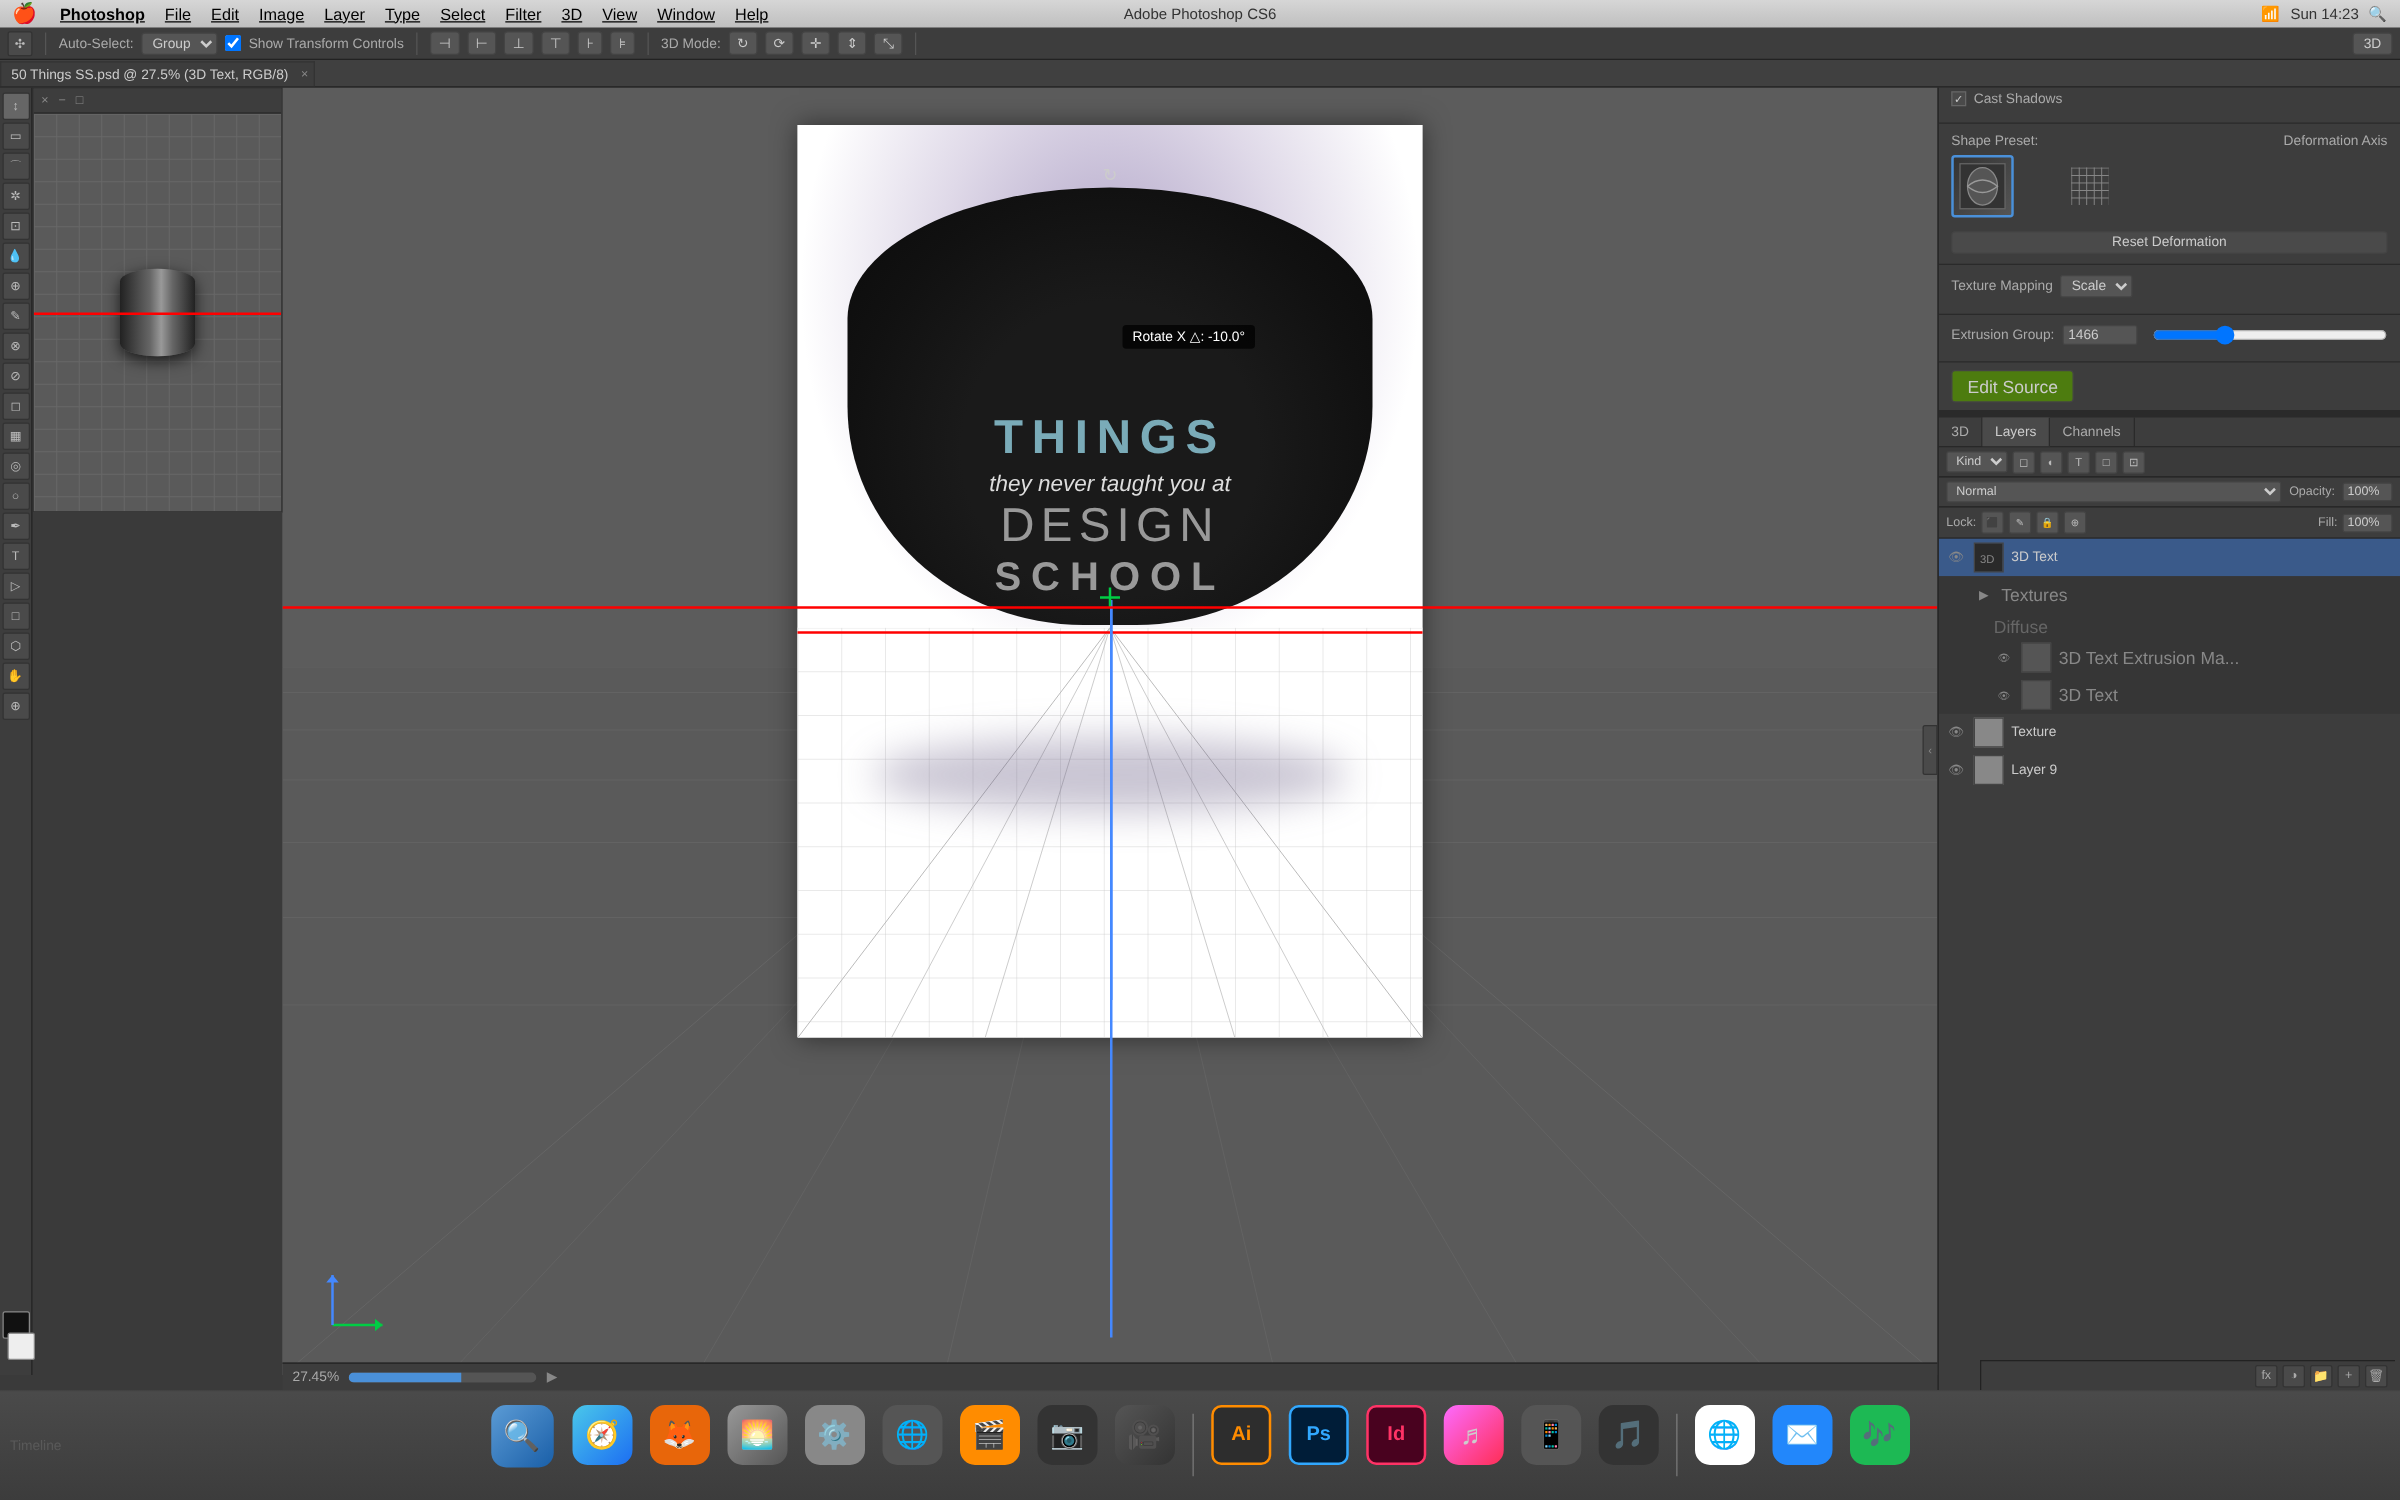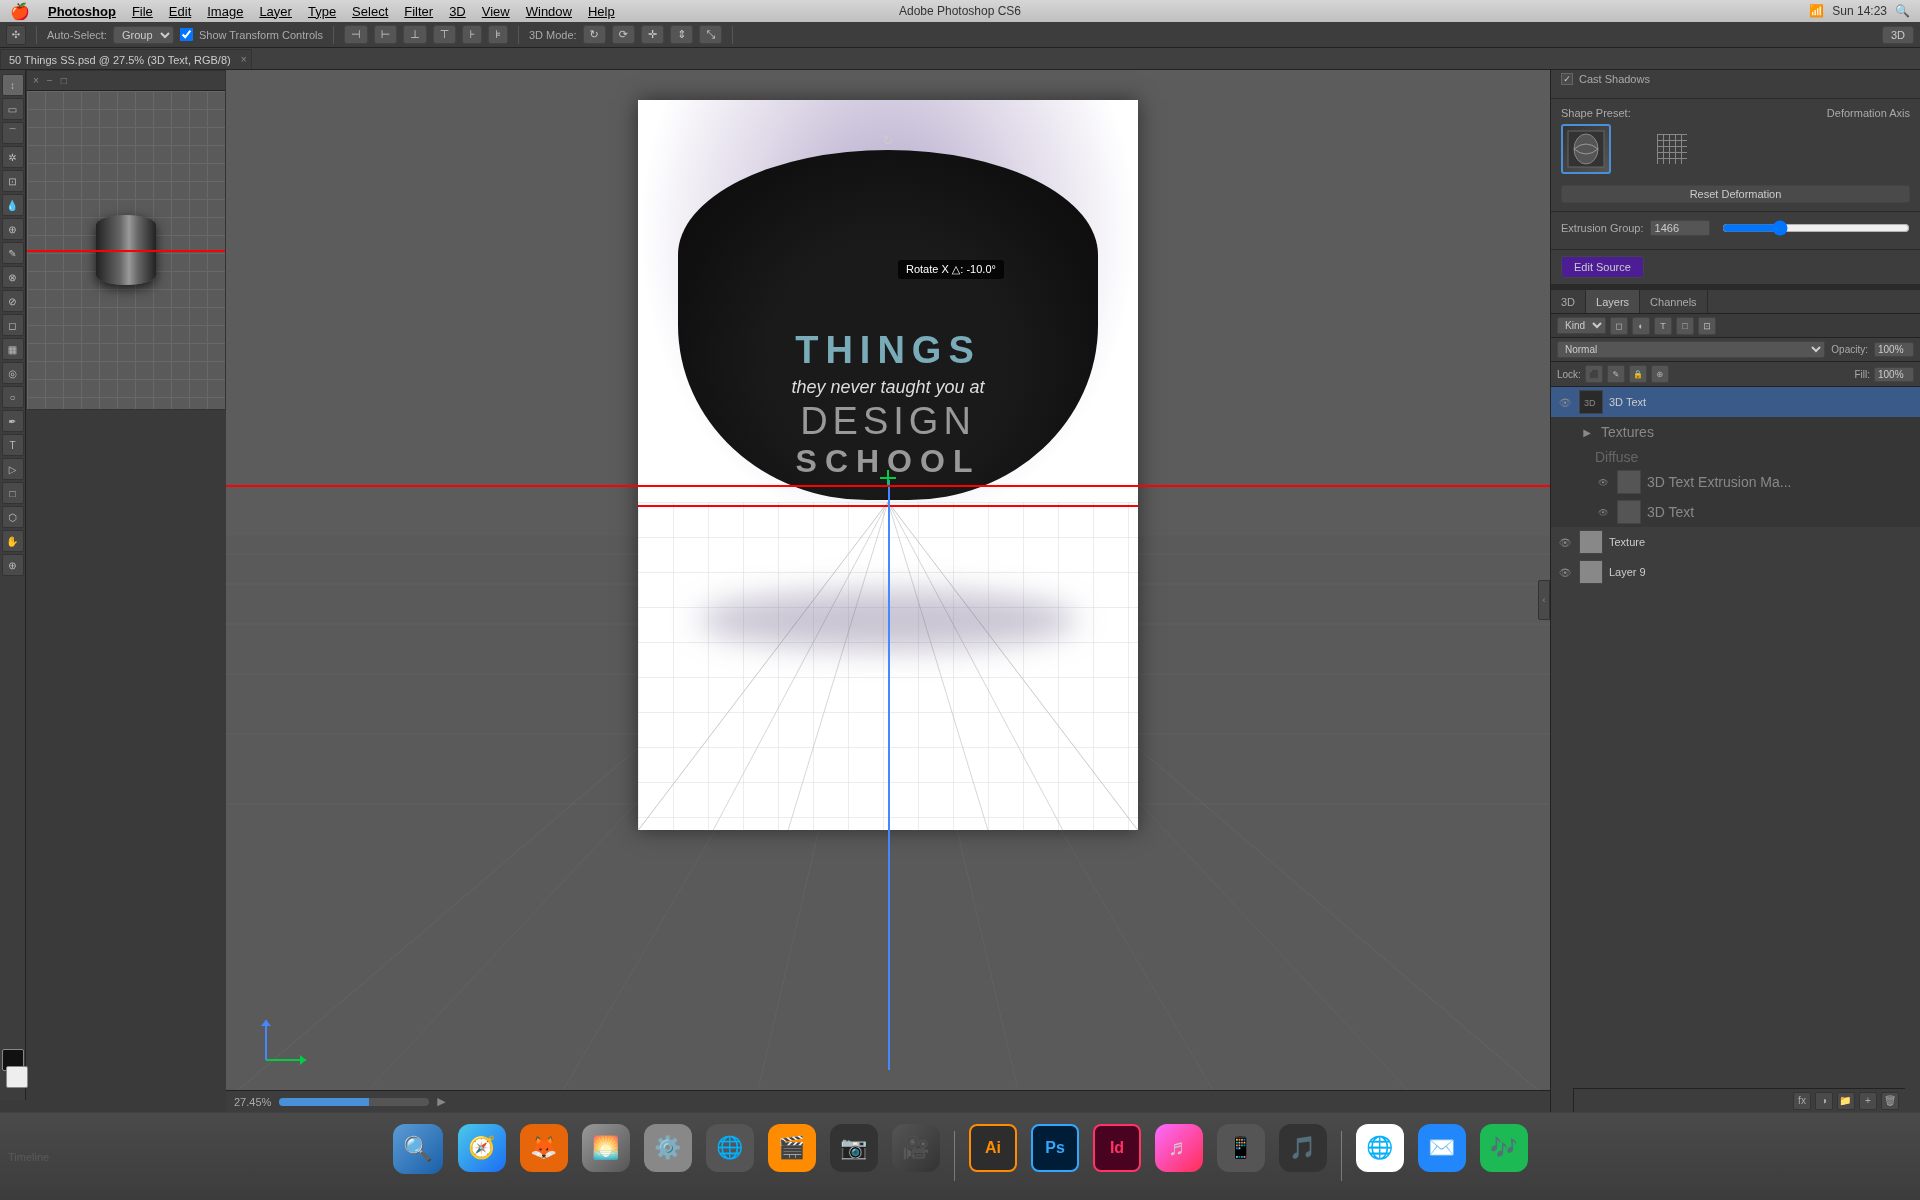--- a/index.html
+++ b/index.html
@@ -534,24 +534,24 @@
     }
     .deform-grid {
       width: 30px;
       height: 30px;
       background-image: linear-gradient(#888 1px, transparent 1px), linear-gradient(90deg, #888 1px, transparent 1px);
       background-size: 6px 6px;
     }
 
     
     .edit-source-btn {
-      background: #4c1d95;
+      background: #4d7c0f;
       border: 1px solid #444;
       color: #ccc;
-      font-size: 11px;
+      font-size: 14px;
       padding: 4px 12px;
       border-radius: 3px;
       cursor: pointer;
       margin: 6px 10px;
       display: block;
       text-align: center;
     }
 
     
     .panel-tabs {
@@ -672,21 +672,21 @@
       cursor: pointer;
       z-index: 75;
       font-size: 9px;
       color: #888;
     }
 
     
     #bottom-right-panel {
       position: absolute;
       bottom: 88px;
-      right: 15px;
+      right: 4px;
       width: 332px;
       height: 24px;
       background: #3d3d3d;
       border-left: 1px solid #222;
       border-top: 1px solid #222;
       display: flex;
       align-items: center;
       justify-content: flex-end;
       padding: 0 6px;
       gap: 4px;
@@ -950,20 +950,29 @@
           <rect x="2" y="2" width="36" height="36" fill="#333" stroke="#666" stroke-width="1"></rect>
           <ellipse cx="20" cy="20" rx="12" ry="15" fill="#555" stroke="#888" stroke-width="1"></ellipse>
           <path d="M 8 20 Q 20 10 32 20 Q 20 30 8 20" fill="none" stroke="#999" stroke-width="1"></path>
         </svg>
       </div>
       <div class="deform-grid" style="margin-left:40px;"></div>
     </div>
     <button class="toolbar-btn" style="margin-top:6px;width:100%;background:#4a4a4a;">Reset Deformation</button>
   </div>
 
+  <div class="props-section">
+    <div class="props-row">
+      <span class="props-label">Texture Mapping</span>
+      <select class="props-select">
+        <option>Scale</option>
+        <option>Tile</option>
+      </select>
+    </div>
+  </div>
 
   <div class="props-section">
     <div class="props-row">
       <span class="props-label">Extrusion Group:</span>
       <input class="props-input" type="number" value="1466" style="">
       <input type="range" min="0" max="5000" value="1466" style="flex: 1 1 0%; margin-left: 6px;">
     </div>
   </div>
 
   <button class="edit-source-btn">Edit Source</button>

